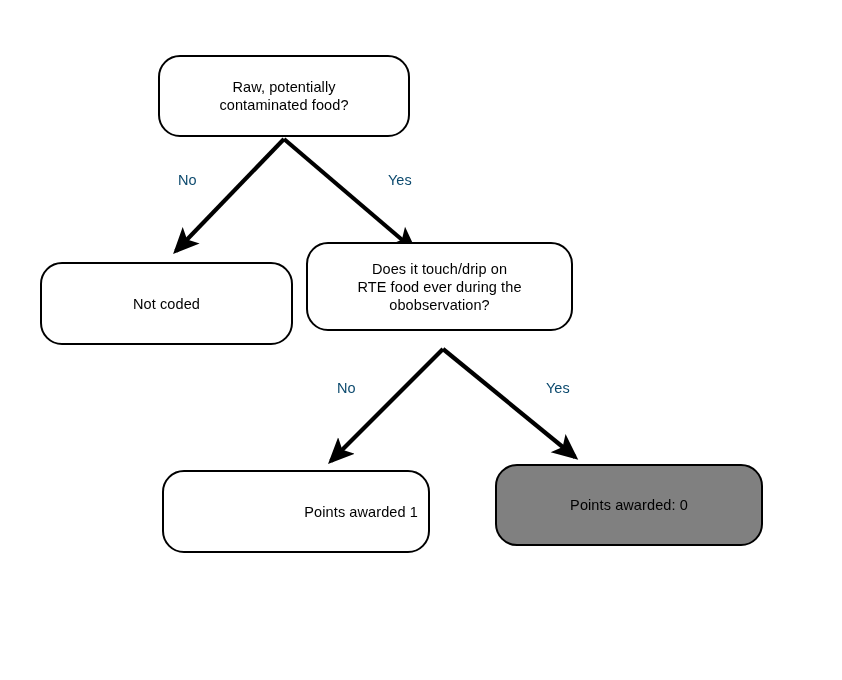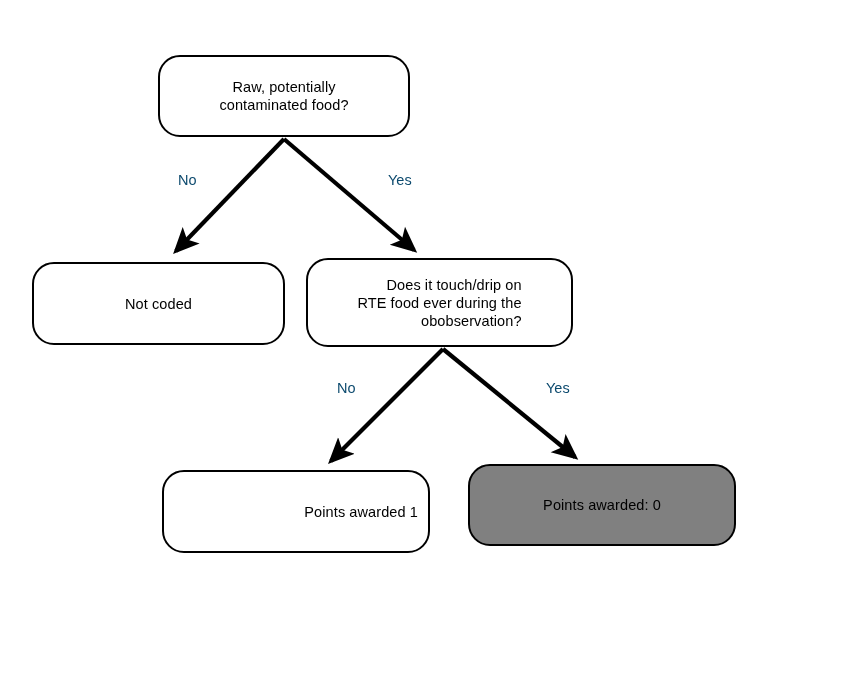--- a/index.html
+++ b/index.html
@@ -51,24 +51,24 @@
   .edge-label {
     position: absolute;
     font-size: 14.5px;
     line-height: 17px;
     white-space: nowrap;
     color: #0c4a6e;
   }
 
   
   #node-root        { left: 158px; top: 55px;  width: 252px; height: 82px; }
-  #node-not-coded   { left: 32px;  top: 262px; width: 253px; height: 83px; }
-  #node-touch       { left: 306px; top: 258px; width: 267px; height: 89px; text-align: right; }
+  #node-not-coded   { left: 40px;  top: 262px; width: 253px; height: 83px; }
+  #node-touch       { left: 306px; top: 242px; width: 267px; height: 89px; }
   #node-points-one  { left: 162px; top: 470px; width: 268px; height: 83px; justify-content: flex-end; }
-  #node-points-zero { left: 468px; top: 464px; width: 268px; height: 82px; }
+  #node-points-zero { left: 495px; top: 464px; width: 268px; height: 82px; }
 
   #label-root-no    { left: 178px; top: 172px; }
   #label-root-yes   { left: 388px; top: 172px; }
   #label-touch-no   { left: 337px; top: 380px; }
   #label-touch-yes  { left: 546px; top: 380px; }
 </style>
 </head>
 <body>
 
 <div id="canvas">

